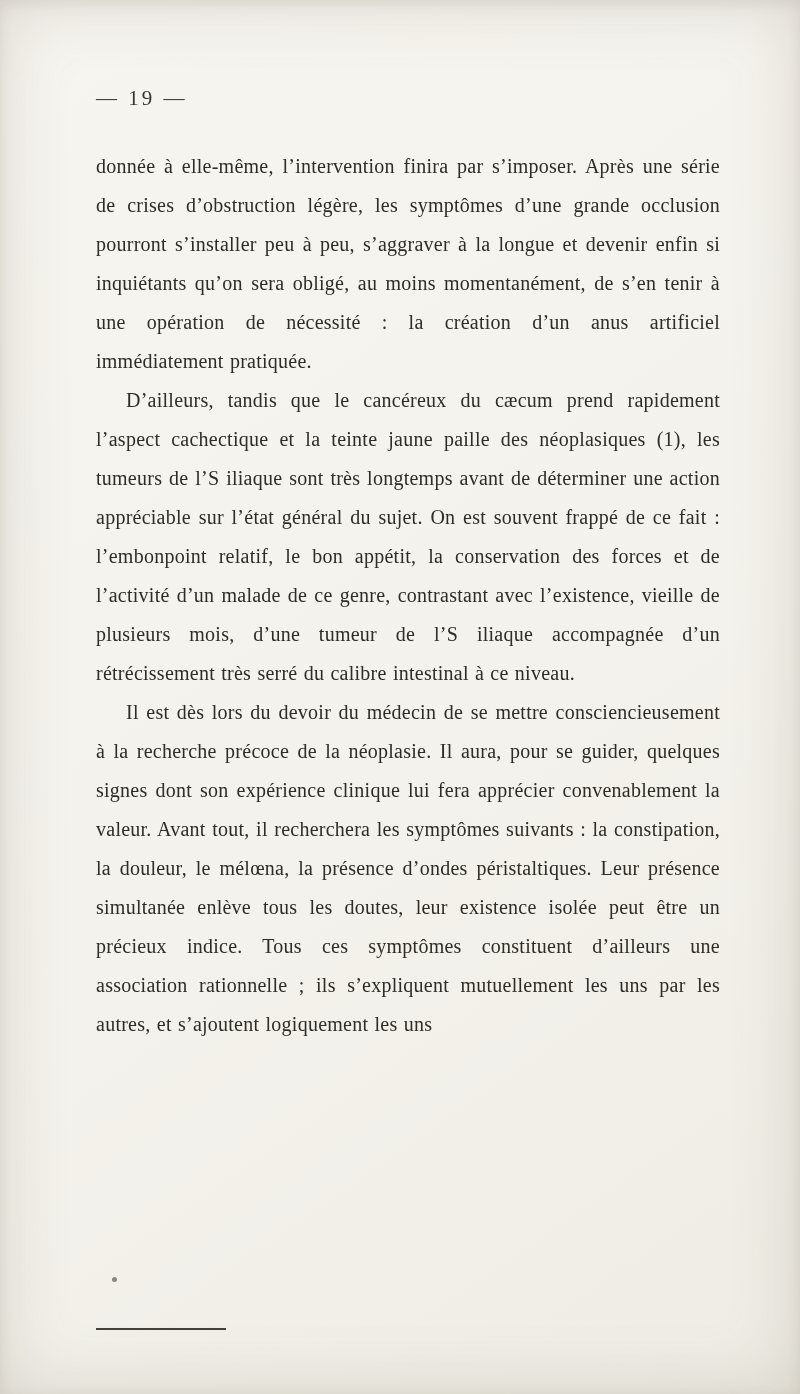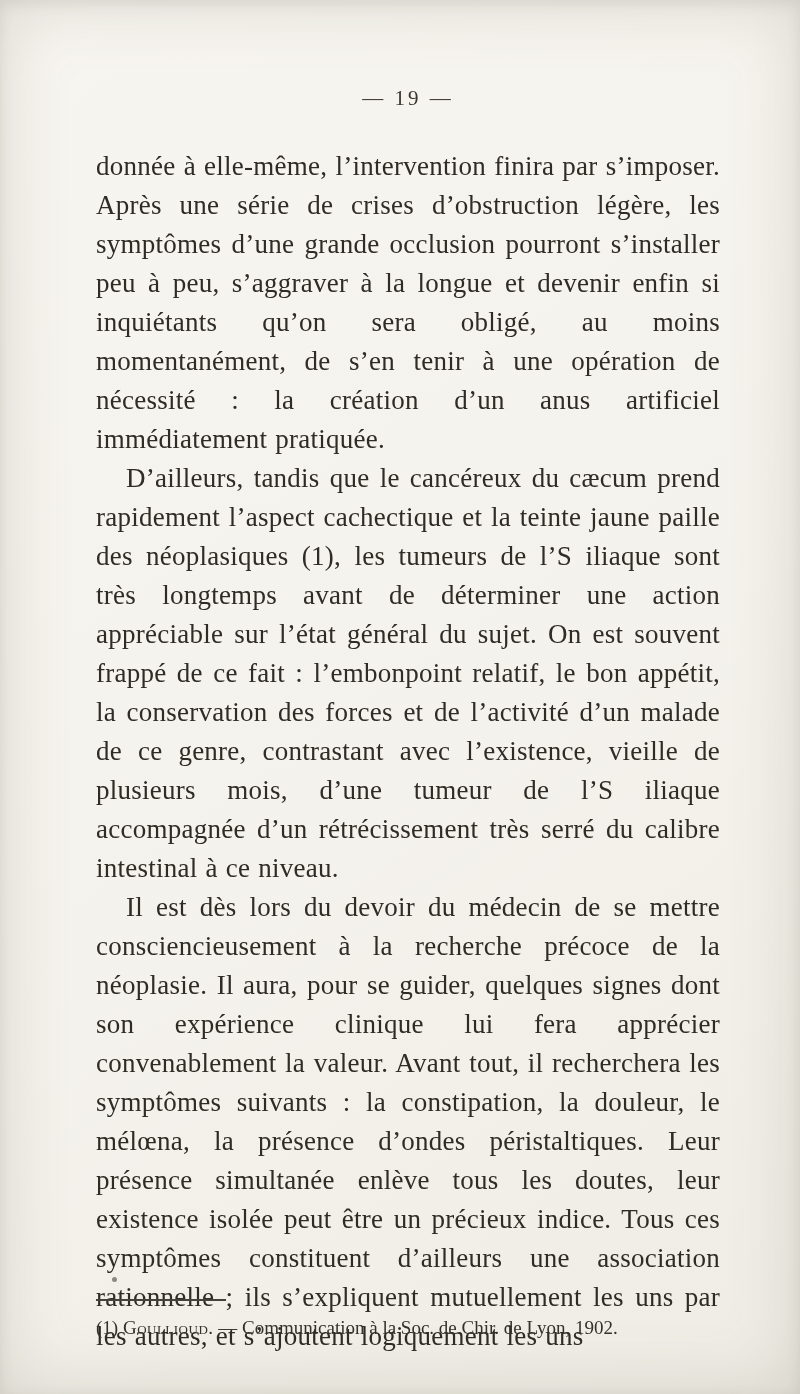--- a/index.html
+++ b/index.html
@@ -18,29 +18,29 @@
     width: 800px;
     height: 1394px;
     box-sizing: border-box;
     background: linear-gradient(145deg, #f7f5f0 0%, #f4f2ec 55%, #eeece4 100%);
     box-shadow: inset 0 0 70px rgba(110, 100, 80, 0.20),
                 inset 0 4px 14px rgba(80, 70, 55, 0.10);
     padding: 86px 80px 60px 96px;
     color: #2f2c26;
   }
   .page-number {
-    text-align: center;
+    text-align: left;
     font-size: 21px;
     letter-spacing: 3px;
     color: #39352e;
     margin-bottom: 36px;
   }
   .body-text p {
     margin: 0;
-    font-size: 27px;
+    font-size: 20px;
     line-height: 39px;
     text-align: justify;
     letter-spacing: 0.25px;
     word-spacing: 1px;
   }
   .body-text p.indent {
     text-indent: 30px;
     font-family: Liberation Serif, serif;
   }
   .artifact-dot {
@@ -87,20 +87,15 @@
   <div class="body-text">
     <p>donnée à elle-même, l’intervention finira par s’imposer. Après une série de crises d’obstruction légère, les symptômes d’une grande occlusion pourront s’installer peu à peu, s’aggraver à la longue et devenir enfin si inquiétants qu’on sera obligé, au moins momentanément, de s’en tenir à une opération de nécessité : la création d’un anus artificiel immédiatement pratiquée.</p>
     <p class="indent">D’ailleurs, tandis que le cancéreux du cæcum prend rapidement l’aspect cachectique et la teinte jaune paille des néoplasiques (1), les tumeurs de l’S iliaque sont très longtemps avant de déterminer une action appréciable sur l’état général du sujet. On est souvent frappé de ce fait : l’embonpoint relatif, le bon appétit, la conservation des forces et de l’activité d’un malade de ce genre, contrastant avec l’existence, vieille de plusieurs mois, d’une tumeur de l’S iliaque accompagnée d’un rétrécissement très serré du calibre intestinal à ce niveau.</p>
     <p class="indent">Il est dès lors du devoir du médecin de se mettre consciencieusement à la recherche précoce de la néoplasie. Il aura, pour se guider, quelques signes dont son expérience clinique lui fera apprécier convenablement la valeur. Avant tout, il recherchera les symptômes suivants : la constipation, la douleur, le mélœna, la présence d’ondes péristaltiques. Leur présence simultanée enlève tous les doutes, leur existence isolée peut être un précieux indice. Tous ces symptômes constituent d’ailleurs une association rationnelle ; ils s’expliquent mutuellement les uns par les autres, et s’ajoutent logiquement les uns</p>
   </div>
 
   <span class="artifact-dot"></span>
 
   <div class="footnote-area">
     <hr class="footnote-rule">
-    <p class="footnote">
-      <span>(1)</span>
-      <span class="smallcaps">Goullioud.</span>
-      <span>— Communication à la Soc. de Chir. de Lyon, 1902.</span>
-    </p>
   </div>
 
 </div>
 
 </body></html>

